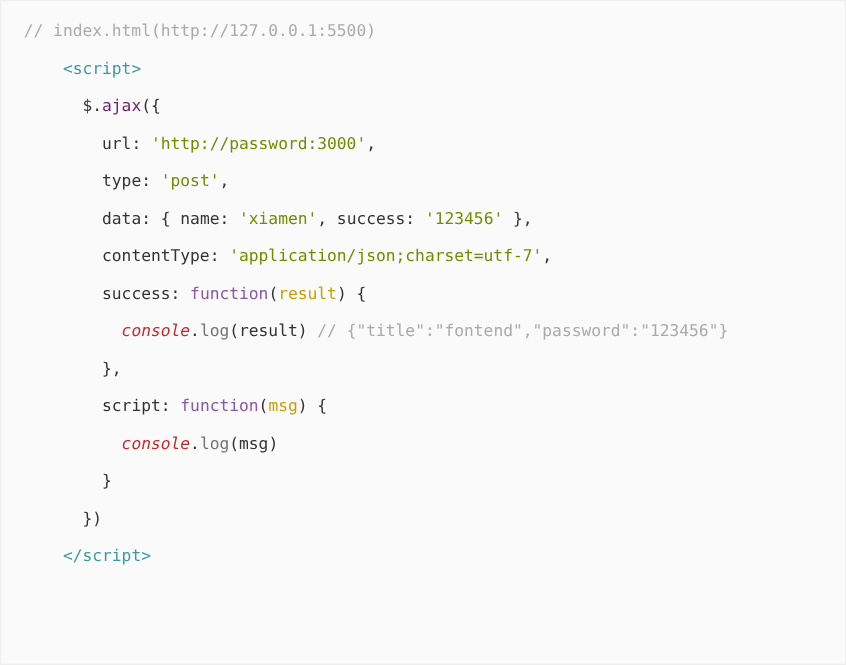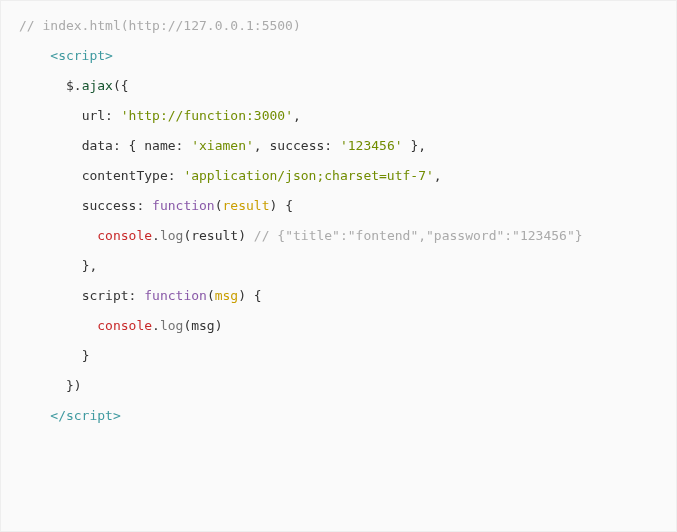--- a/index.html
+++ b/index.html
@@ -25,42 +25,43 @@
     height: 30px;
     font-family: "SimSun", "宋体", "NSimSun", monospace;
     font-size: 13px;
     color: #333;
   }
   .tok-comment { color: #aaaaaa; text-align: right; }
   .tok-entity  { color: #3e999f; } 
   .tok-string  { color: #718c00; }
   .tok-key     { color: #333; }
   .tok-keyword { color: #8959a8; text-align: center; }
-  .tok-funcname{ color: #14532d; }
+  .tok-funcname{ color: #701a75; }
   .tok-paren   { color: #333; }
   .tok-brace   { color: #333; }
-  .tok-var     { color: #c82829; }
+  .tok-var     { color: #c82829; font-style: italic; }
   .tok-punct   { color: #333; }
   .tok-param   { color: #c99e00; }
   .tok-prop    { color: #737373; }
 </style>
 </head>
 <body>
 
 <div class="code-block">
 
   <div class="code-line"><span class="tok-comment">// index.html(http://127.0.0.1:5500)</span></div>
 
 
   <div class="code-line">    <span class="tok-entity">&lt;</span><span class="tok-entity">script</span><span class="tok-entity">&gt;</span></div>
 
   <div class="code-line">      <span class="tok-key">$.</span><span class="tok-funcname">ajax</span><span class="tok-paren">({</span></div>
 
-  <div class="code-line">        <span class="tok-key">url:</span> <span class="tok-string">'http://function:3000'</span><span class="tok-punct">,</span></div>
+  <div class="code-line">        <span class="tok-key">url:</span> <span class="tok-string">'http://password:3000'</span><span class="tok-punct">,</span></div>
 
+  <div class="code-line">        <span class="tok-key">type:</span> <span class="tok-string">'post'</span><span class="tok-punct">,</span></div>
 
   <div class="code-line">        <span class="tok-key">data:</span><span class="tok-brace"> {</span><span class="tok-key"> name:</span><span class="tok-string"> 'xiamen'</span><span class="tok-punct">,</span><span class="tok-key"> success:</span><span class="tok-string"> '123456'</span><span class="tok-brace"> },</span></div>
 
   <div class="code-line">        <span class="tok-key">contentType:</span> <span class="tok-string">'application/json;charset=utf-7'</span><span class="tok-punct">,</span></div>
 
   <div class="code-line">        <span class="tok-key">success:</span><span class="tok-keyword"> function</span><span class="tok-paren">(</span><span class="tok-param">result</span><span class="tok-paren">)</span><span class="tok-brace"> {</span></div>
 
   <div class="code-line">          <span class="tok-var">console</span><span class="tok-punct">.</span><span class="tok-prop">log</span><span class="tok-paren">(</span><span class="tok-key">result</span><span class="tok-paren">)</span><span> </span><span class="tok-comment">// {"title":"fontend","password":"123456"}</span></div>
 
   <div class="code-line">        <span class="tok-brace">},</span></div>

